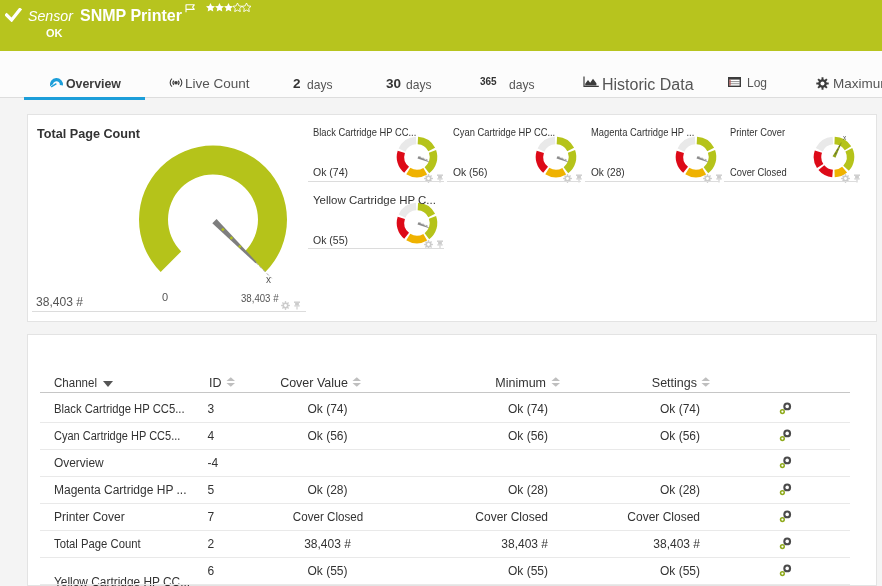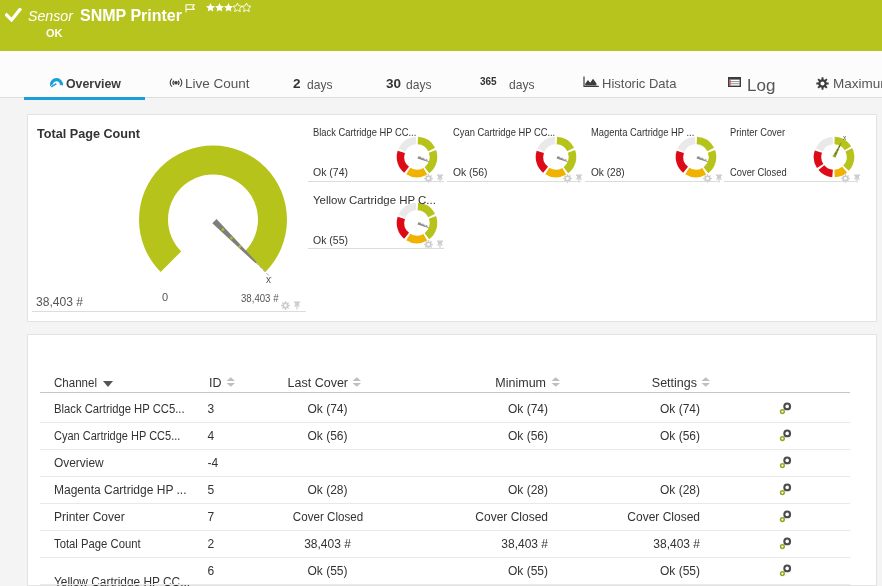--- a/index.html
+++ b/index.html
@@ -44,29 +44,29 @@
 <div class="abs" style="left:293px;top:76px;font-size:13.5px;color:#333;font-weight:bold">2</div>
 <div class="abs" style="left:307px;top:76.5px;font-size:13px;color:#555;white-space:nowrap;transform:scaleX(0.9283);transform-origin:left top;">days</div>
 <div class="abs" style="left:386px;top:76px;font-size:13.5px;color:#333;font-weight:bold">30</div>
 <div class="abs" style="left:406px;top:76.5px;font-size:13px;color:#555;white-space:nowrap;transform:scaleX(0.9283);transform-origin:left top;">days</div>
 <div class="abs" style="left:480px;top:76px;font-size:10px;color:#333;font-weight:bold">365</div>
 <div class="abs" style="left:509px;top:76.5px;font-size:13px;color:#555;white-space:nowrap;transform:scaleX(0.9283);transform-origin:left top;">days</div>
 <svg class="abs" style="left:583px;top:76px" width="17" height="12">
     <path d="M1 0.5 L1 10.4 L15.8 10.4" stroke="#3c3c3c" stroke-width="1.2" fill="none"></path>
     <path d="M2.2 9.6 L2.2 7.8 L5 4 L7.2 6.8 L10 2.8 L13.4 7.2 L13.4 9.6 Z" fill="#3c3c3c"></path>
   </svg>
-<div class="abs" style="left:602px;top:76px;font-size:13px;color:#555">Historic Data</div>
+<div class="abs" style="left:602px;top:76px;font-size:16px;color:#555">Historic Data</div>
 <svg class="abs" style="left:728px;top:77px" width="13" height="10">
     <rect x="0" y="0" width="13" height="10" fill="#3c3c3c"></rect>
     <rect x="1.4" y="2.6" width="10.2" height="6" fill="#fff"></rect>
     <rect x="1.4" y="4.1" width="10.2" height="1" fill="#3c3c3c" opacity="0.55"></rect>
     <rect x="1.4" y="6.2" width="10.2" height="1" fill="#3c3c3c" opacity="0.55"></rect>
     <rect x="1.4" y="2.6" width="1.2" height="6" fill="#b05050"></rect>
   </svg>
-<div class="abs" style="left:747px;top:76px;font-size:17px;color:#555">Log</div>
+<div class="abs" style="left:747px;top:76px;font-size:12px;color:#555">Log</div>
 <svg class="abs" style="left:816px;top:76.5px" width="13" height="13">
     <rect x="-0.98" y="-6.22" width="1.95" height="3.05" transform="translate(6.5,6.5) rotate(0)" fill="#3c3c3c"></rect>
     <rect x="-0.98" y="-6.22" width="1.95" height="3.05" transform="translate(6.5,6.5) rotate(45)" fill="#3c3c3c"></rect>
     <rect x="-0.98" y="-6.22" width="1.95" height="3.05" transform="translate(6.5,6.5) rotate(90)" fill="#3c3c3c"></rect>
     <rect x="-0.98" y="-6.22" width="1.95" height="3.05" transform="translate(6.5,6.5) rotate(135)" fill="#3c3c3c"></rect>
     <rect x="-0.98" y="-6.22" width="1.95" height="3.05" transform="translate(6.5,6.5) rotate(180)" fill="#3c3c3c"></rect>
     <rect x="-0.98" y="-6.22" width="1.95" height="3.05" transform="translate(6.5,6.5) rotate(225)" fill="#3c3c3c"></rect>
     <rect x="-0.98" y="-6.22" width="1.95" height="3.05" transform="translate(6.5,6.5) rotate(270)" fill="#3c3c3c"></rect>
     <rect x="-0.98" y="-6.22" width="1.95" height="3.05" transform="translate(6.5,6.5) rotate(315)" fill="#3c3c3c"></rect>
     <circle cx="6.5" cy="6.5" r="4.27" fill="#3c3c3c"></circle>
@@ -259,21 +259,21 @@
 <div class="abs" style="left:27px;top:334px;width:850px;height:252px;background:#fff;border:1px solid #e3e3e3"></div>
 <div class="abs" style="left:54px;top:376px;font-size:12.5px;color:#333;white-space:nowrap;transform:scaleX(0.9232);transform-origin:left top;">Channel</div>
 <svg class="abs" style="left:103px;top:381px" width="10" height="6">
     <path d="M0 0 L10 0 L5 6 Z" fill="#555"></path>
   </svg>
 <div class="abs" style="left:209px;top:376px;font-size:12.5px;color:#333">ID</div>
 <svg class="abs" style="left:225.5px;top:377px" width="10" height="10">
     <path d="M0.5 4 L4.75 0.2 L9 4 Z" fill="#bfbfbf"></path>
     <path d="M0.5 6 L4.75 9.8 L9 6 Z" fill="#bfbfbf"></path>
   </svg>
-<div class="abs" style="right:534px;top:376px;text-align:right;font-size:12.5px;color:#333;white-space:nowrap;">Last Cover</div>
+<div class="abs" style="right:534px;top:376px;text-align:right;font-size:12.5px;color:#333;white-space:nowrap;">Cover Value</div>
 <svg class="abs" style="left:352px;top:377px" width="10" height="10">
     <path d="M0.5 4 L4.75 0.2 L9 4 Z" fill="#bfbfbf"></path>
     <path d="M0.5 6 L4.75 9.8 L9 6 Z" fill="#bfbfbf"></path>
   </svg>
 <div class="abs" style="right:336px;top:376px;text-align:left;font-size:12.5px;color:#333;white-space:nowrap;">Minimum</div>
 <svg class="abs" style="left:551px;top:377px" width="10" height="10">
     <path d="M0.5 4 L4.75 0.2 L9 4 Z" fill="#bfbfbf"></path>
     <path d="M0.5 6 L4.75 9.8 L9 6 Z" fill="#bfbfbf"></path>
   </svg>
 <div class="abs" style="right:185px;top:376px;text-align:right;font-size:12.5px;color:#333;white-space:nowrap;">Settings</div>

